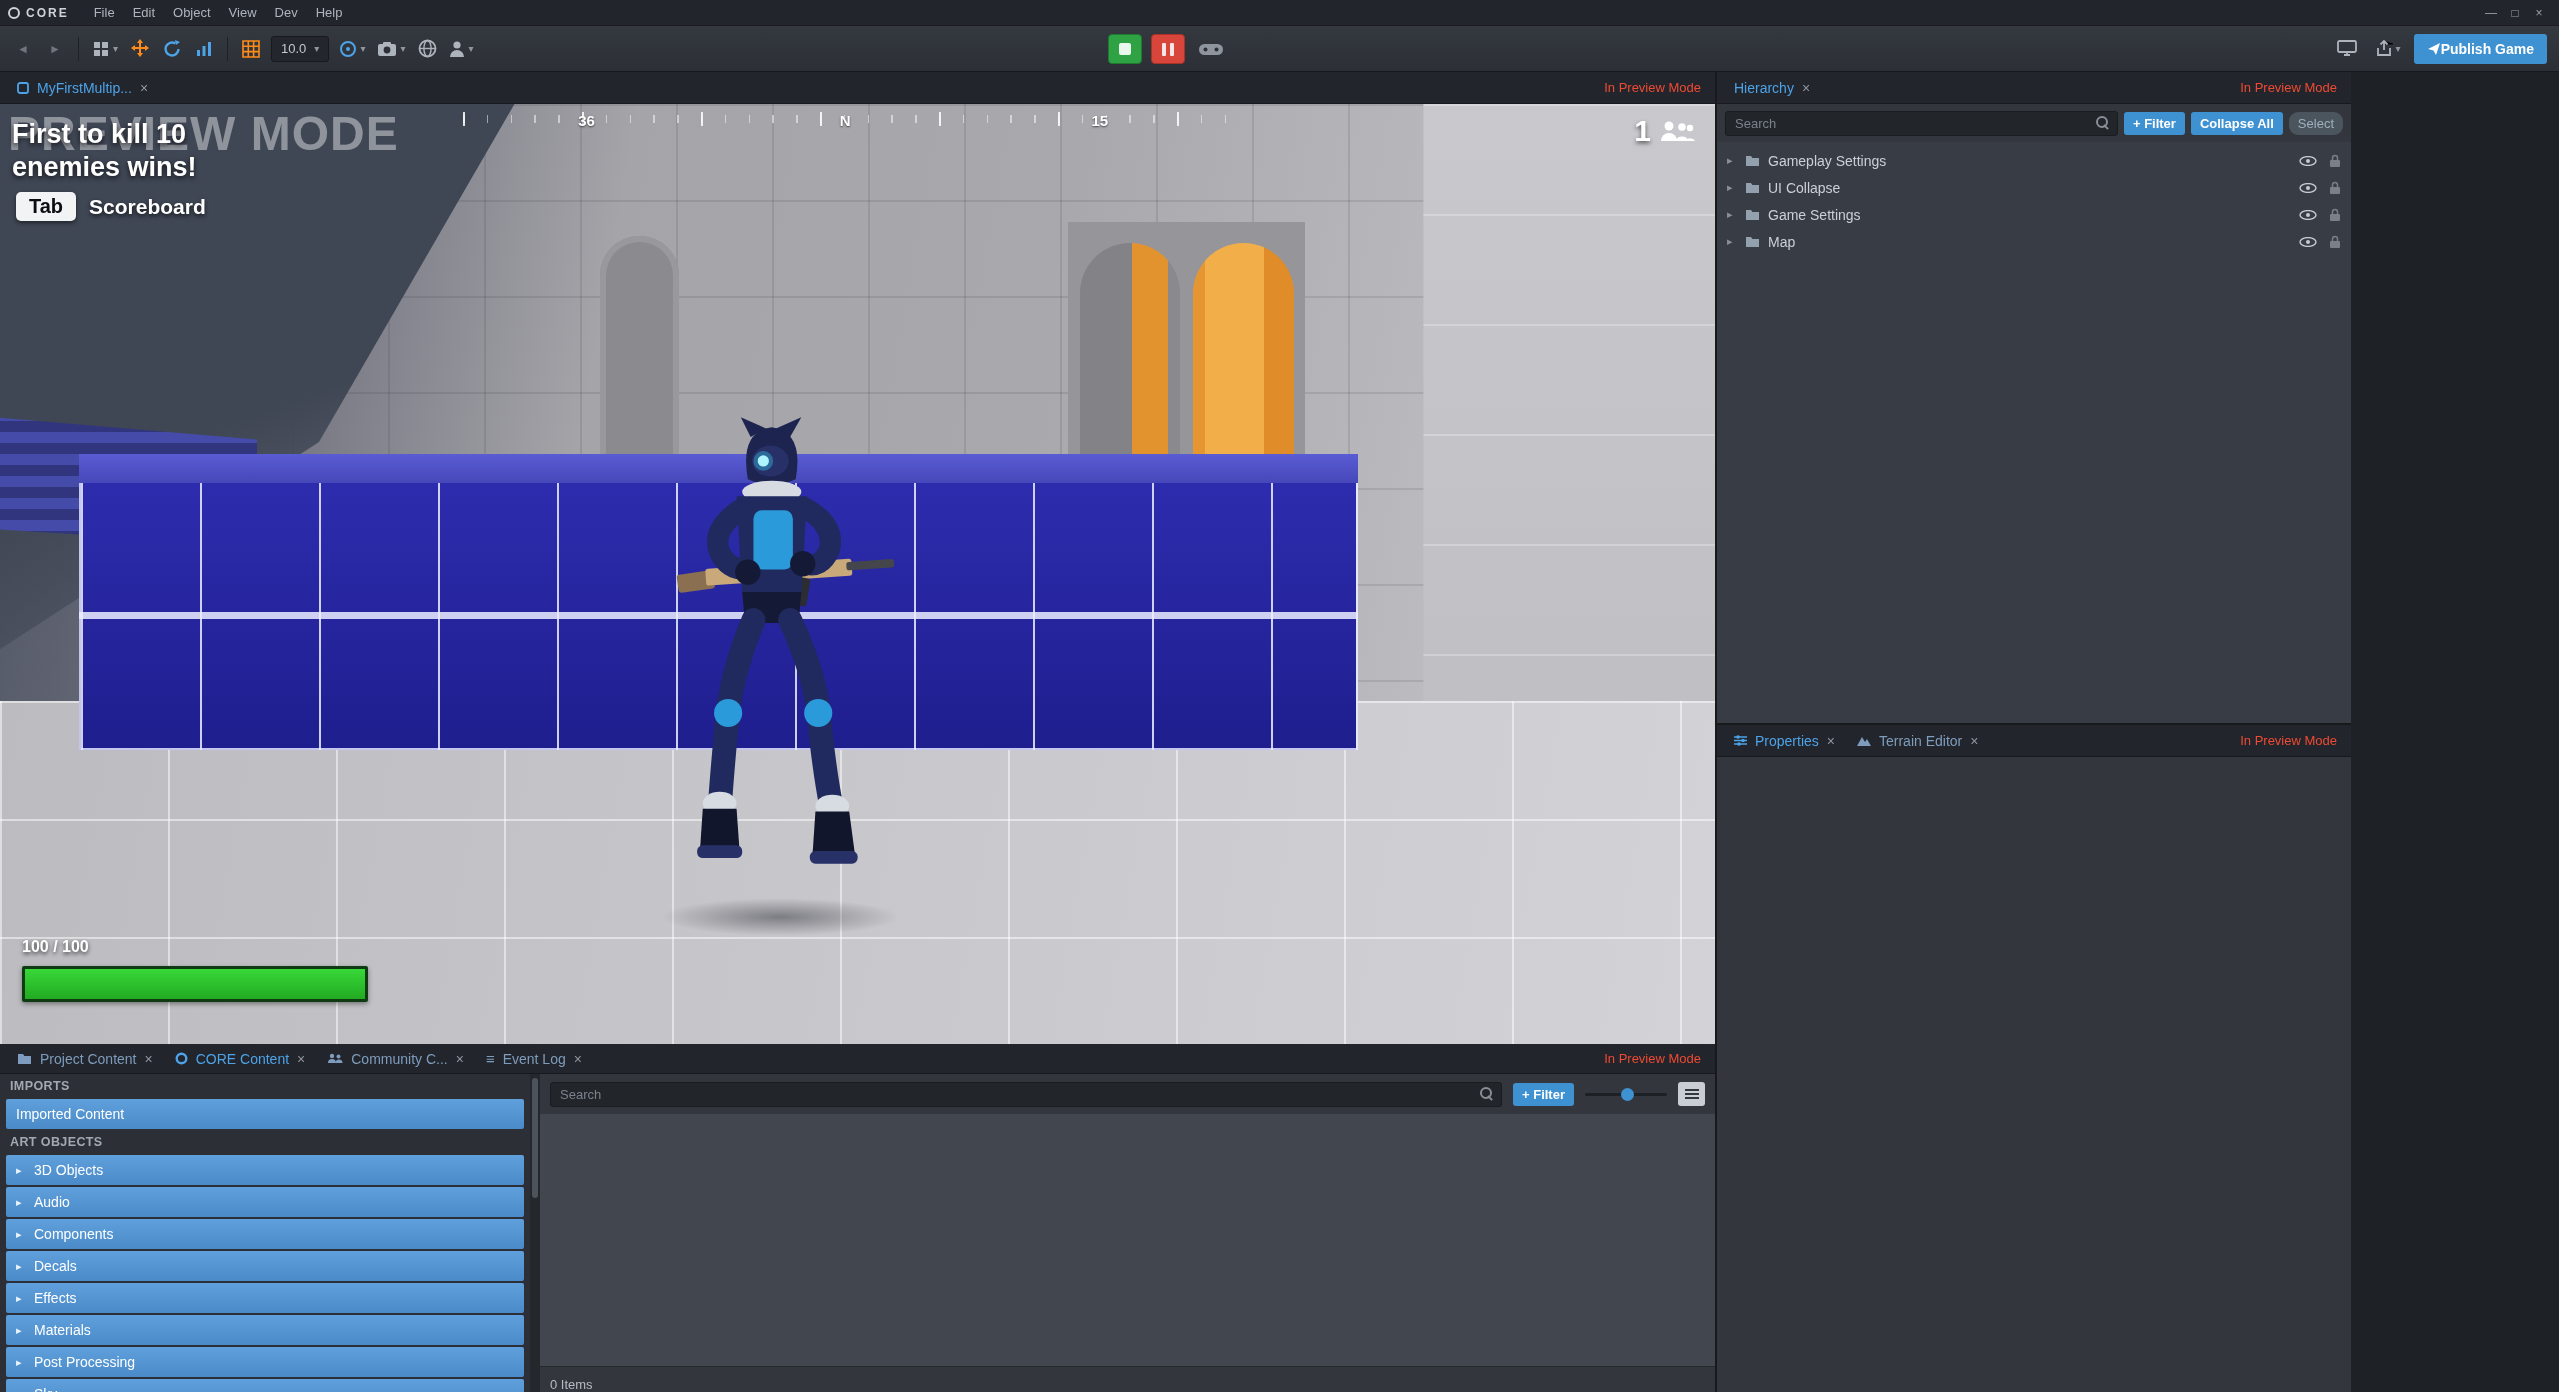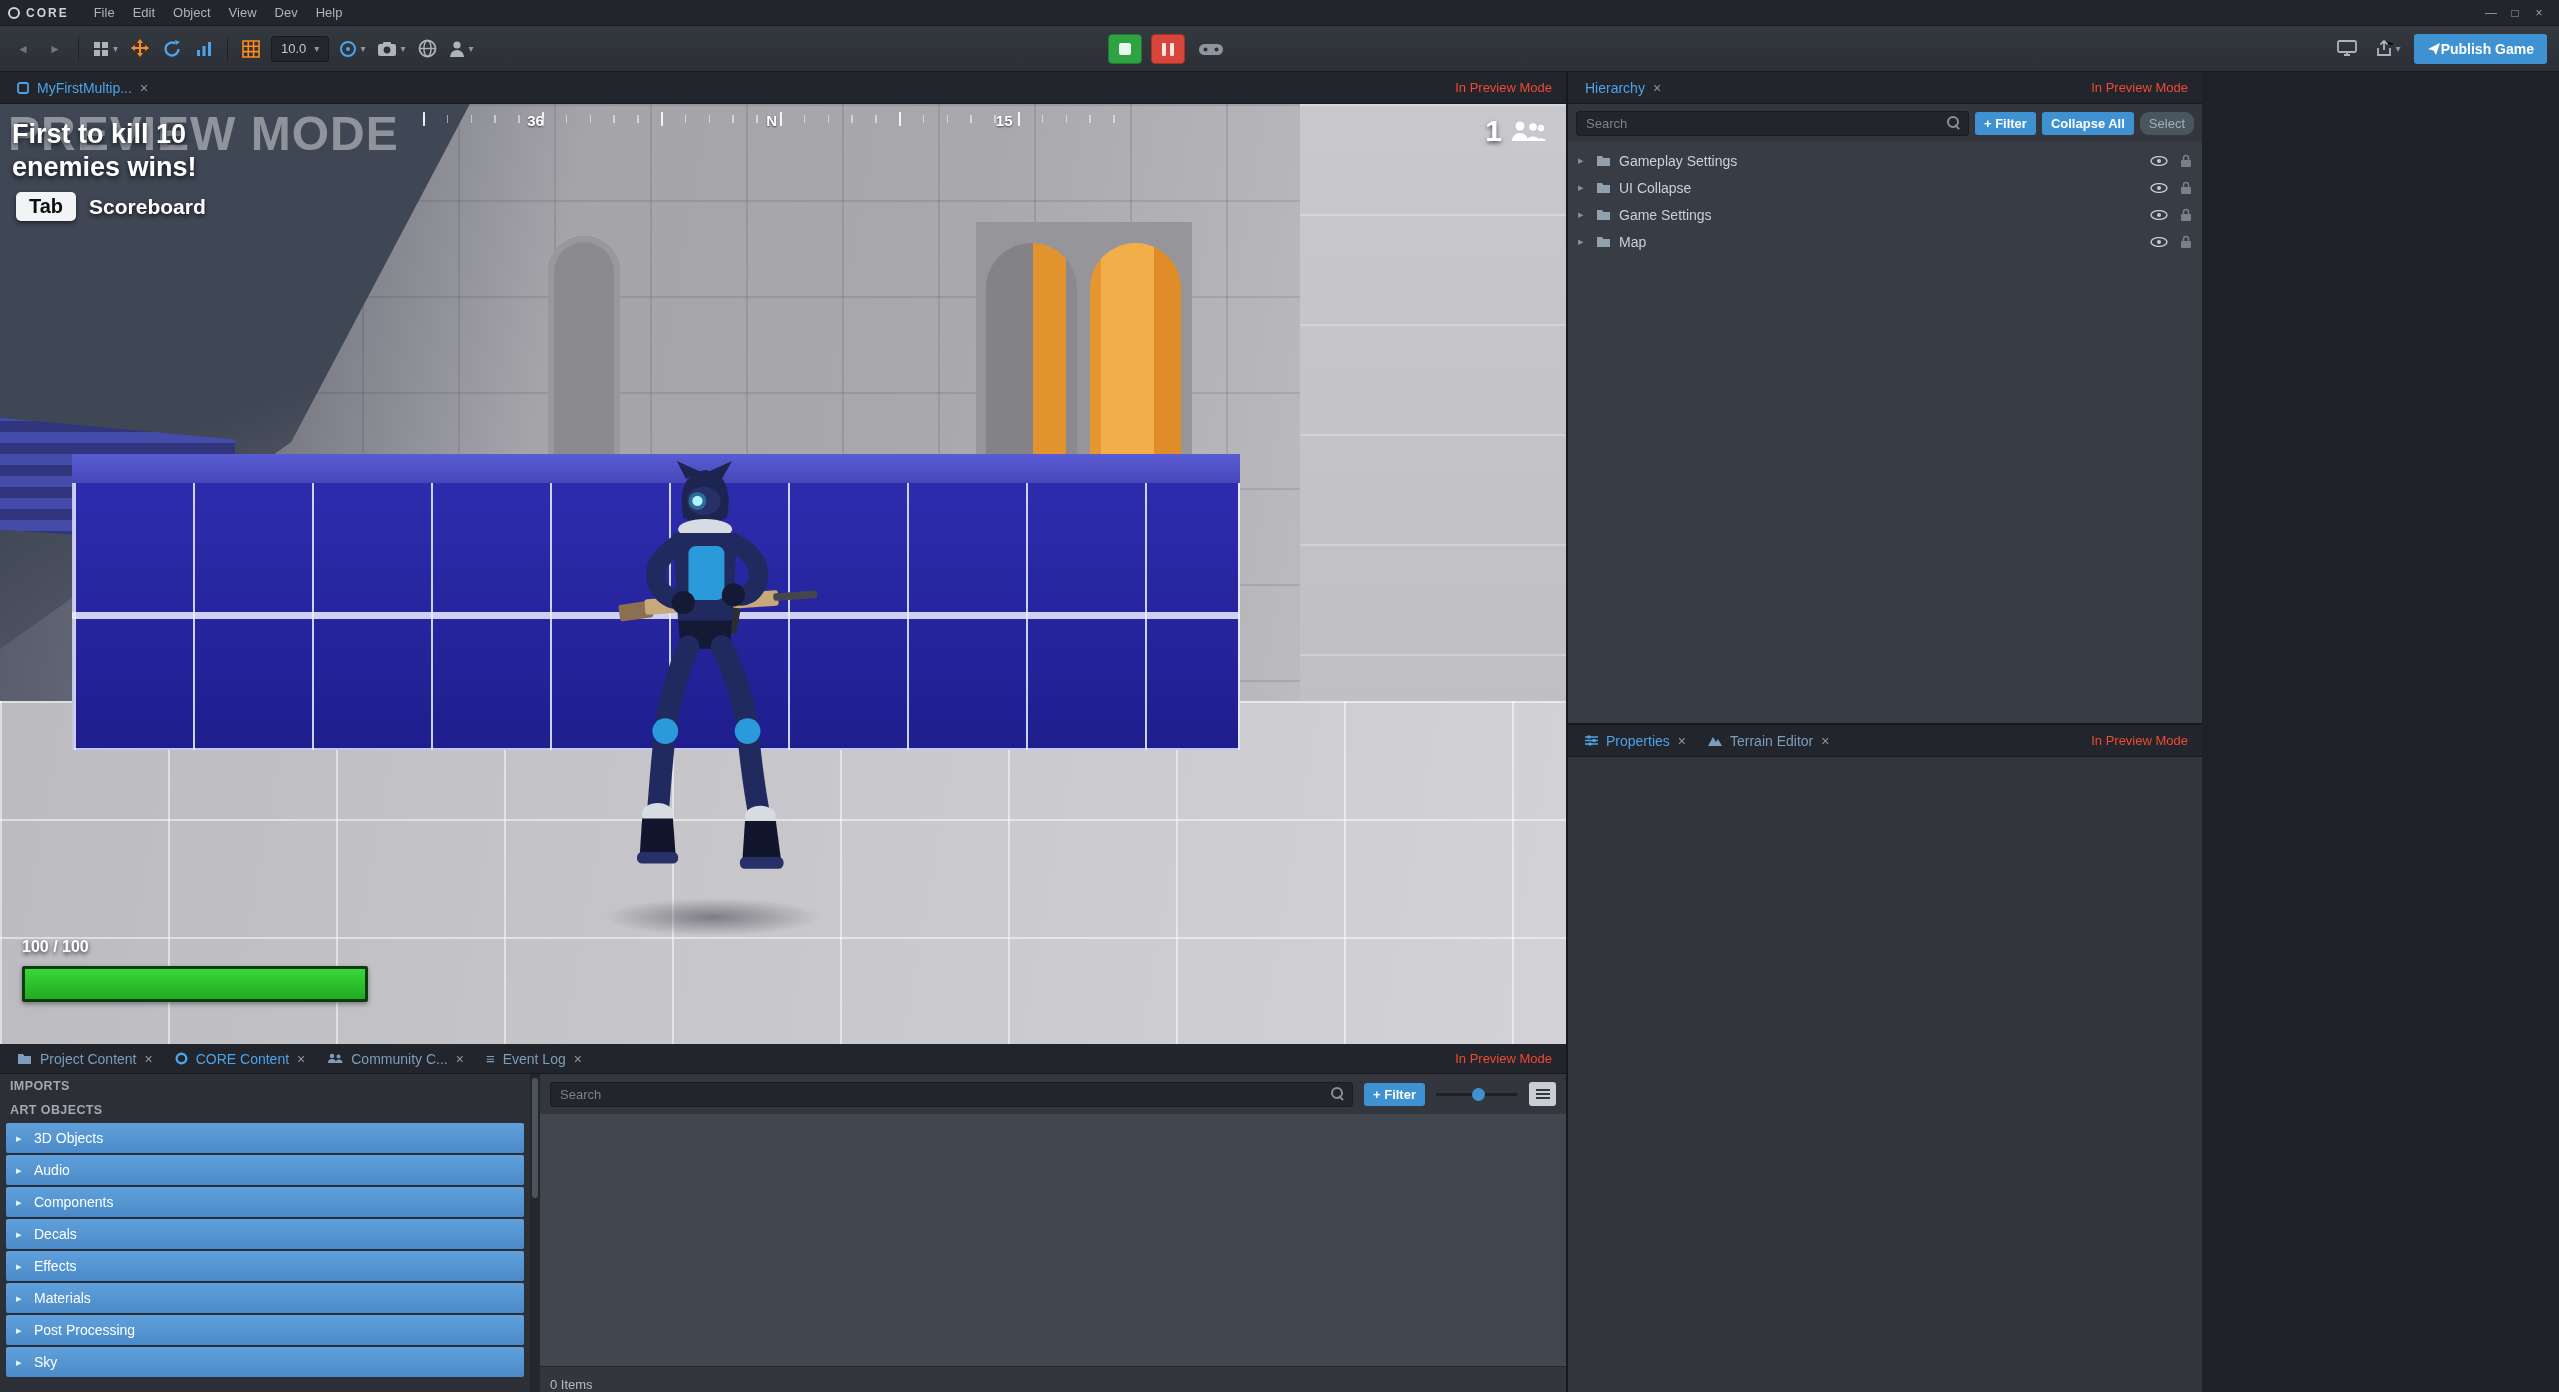--- a/index.html
+++ b/index.html
@@ -30,21 +30,21 @@
   .play-btn{width:34px;height:30px;border-radius:4px;display:flex;align-items:center;justify-content:center;}
   .stop{background:#2fa344;border:1px solid #1d7a2e;}
   .stop .sq{width:12px;height:12px;background:#eaf7ec;border-radius:2px;}
   .pause{background:#d8453a;border:1px solid #a93226;display:flex;}
   .pause .bar{width:4px;height:13px;background:#f7e6e4;border-radius:1px;margin:0 2px;}
   .tb-right{margin-left:auto;display:flex;align-items:center;gap:8px;padding-right:4px;}
   .publish{height:30px;background:#3f92d2;border-radius:3px;display:flex;align-items:center;gap:0;padding:0 13px;color:#fff;font-size:14px;font-weight:bold;}
 
   
   .main{flex:1;display:flex;min-height:0;}
-  .left-col{width:1566px;display:flex;flex-direction:column;min-width:0;}
+  .left-col{width:1715px;display:flex;flex-direction:column;min-width:0;}
   .right-col{width:636px;border-left:2px solid #17191d;display:flex;flex-direction:column;background:#34373e;}
 
   
   .tabbar{height:32px;background:#22252b;display:flex;align-items:center;padding:0 6px;flex:0 0 auto;border-bottom:1px solid #17191d;}
   .tab{display:flex;align-items:center;gap:8px;padding:0 11px;height:100%;}
   .tab-label{font-size:14px;color:#7e9cbd;white-space:nowrap;}
   .tab.active .tab-label{color:#4da3e8;}
   .tab-close{color:#8f97a0;font-size:14px;}
   .mode-label{margin-left:auto;color:#ef4a33;font-size:13px;padding-right:8px;white-space:nowrap;}
 
@@ -407,20 +407,23 @@
           <span class="list-glyph">≡</span>
           <span class="tab-label">Event Log</span>
           <span class="tab-close">×</span>
         </div>
         <span class="mode-label">In Preview Mode</span>
       </div>
 
       <div class="cb-body">
         <div class="cb-sidebar">
           <div class="sb-header">IMPORTS</div>
+          <div class="sb-item">
+            <span>Imported Content</span>
+          </div>
           <div class="sb-header">ART OBJECTS</div>
           <div class="sb-item">
               <span class="disclosure">▸</span>
               <span>3D Objects</span>
             </div>
           <div class="sb-item">
               <span class="disclosure">▸</span>
               <span>Audio</span>
             </div>
           <div class="sb-item">

